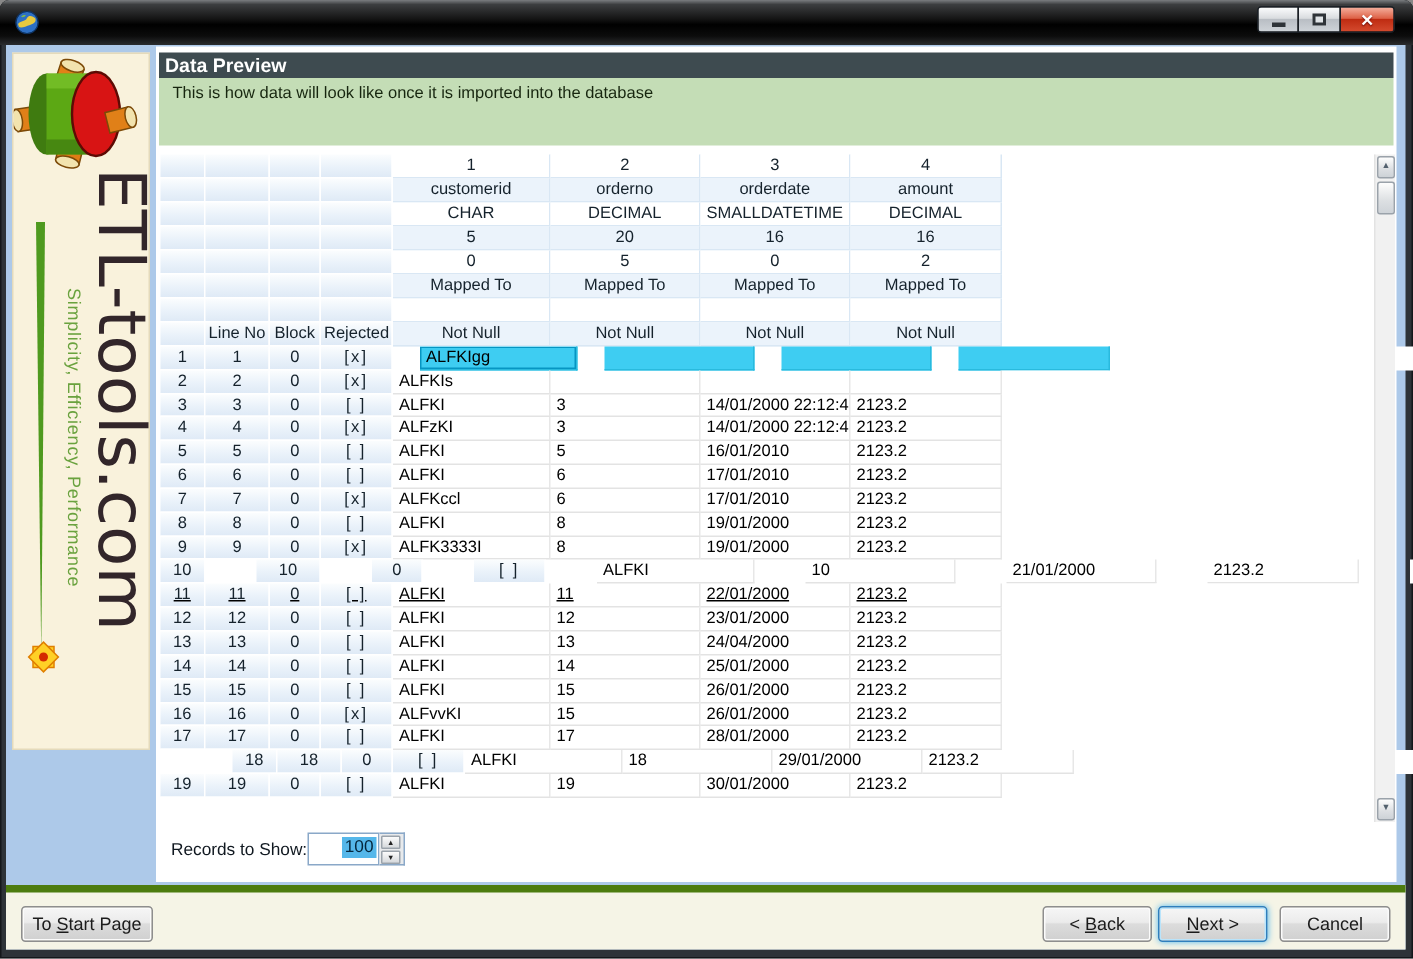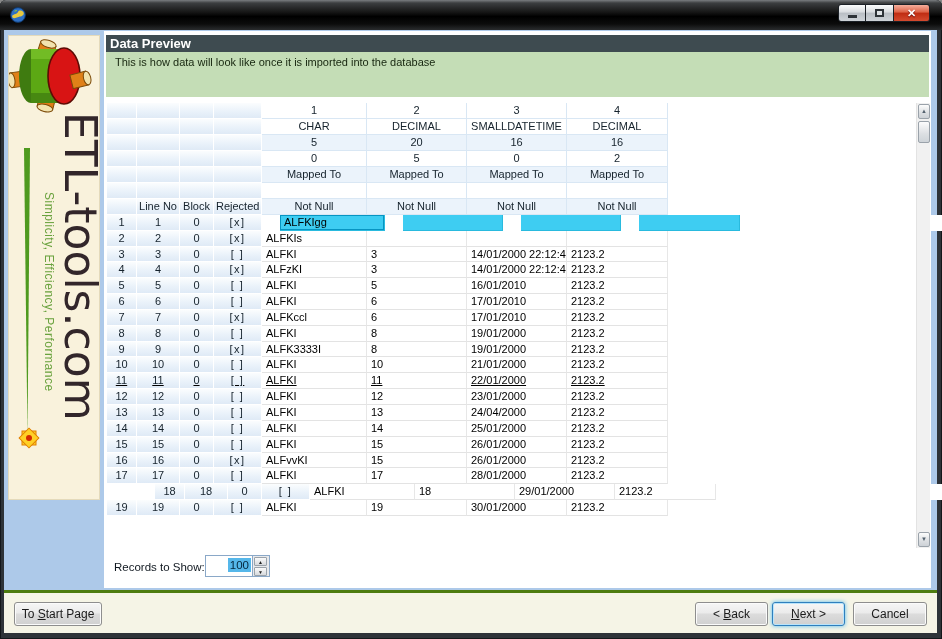--- a/index.html
+++ b/index.html
@@ -87,21 +87,21 @@
     background:#55b7ea; color:#04263c; padding:1px 2px; }
   .spinner { position:absolute; left:146px; top:7px; width:17px; height:22px;
     border:1px solid #8aa8c8; border-left:none; background:#e8eaec; }
   .spin-b { position:absolute; left:1px; width:13px; height:9px; font-size:5px;
     line-height:9px; text-align:center; color:#222;
     background:linear-gradient(180deg,#fbfbfb,#d6d9dc); border:1px solid #9aa2aa; border-radius:1px; }
   .spin-up { top:1px; } .spin-down { top:11px; }
 
   
   .footer { position:absolute; left:4px; right:5px; top:590px; height:43px;
-    background:#f5f4e6; border-top:3px solid #4d7c0f; }
+    background:#f5f4e6; border-top:5px solid #4d7c0f; }
   .btn { position:absolute; top:9px; height:24px; font-size:12px; color:#1b1b1b;
     background:linear-gradient(180deg,#f6f6f6,#ebebeb 45%,#dcdcdc 50%,#d0d0d0);
     border:1px solid #8e8e8e; border-radius:3px; box-shadow:inset 0 0 0 1px #fbfbfb;
     text-align:center; line-height:21px; font-family:"Liberation Sans",sans-serif; }
   .btn u { text-decoration:underline; }
   .btn-start { left:10px; width:88px; }
   .btn-back { right:169px; width:73px; }
   .btn-next { right:92px; width:73px; border-color:#2f7fbd;
     box-shadow:0 0 4px #52b9f0, inset 0 0 0 1px #b9e4fb; }
   .btn-cancel { right:10px; width:74px; }
@@ -190,20 +190,31 @@
             <div class="g-cell hdr" style="width: 100px; background: rgb(255, 255, 255);">2</div>
             <div class="g-cell hdr" style="width: 100px; background: rgb(255, 255, 255);">3</div>
             <div class="g-cell hdr" style="width: 101px; background: rgb(255, 255, 255);">4</div>
             <div class="g-cell fill" style="width: 248px;"></div>
           </div>
           <div class="g-row" style="height: 16px;">
             <div class="g-cell gut" style="width: 30px;"></div>
             <div class="g-cell gut" style="width: 43px;"></div>
             <div class="g-cell gut" style="width: 34px;"></div>
             <div class="g-cell gut" style="width: 48px;"></div>
+            <div class="g-cell hdr" style="width: 105px; background: rgb(235, 243, 251);">customerid</div>
+            <div class="g-cell hdr" style="width: 100px; background: rgb(235, 243, 251);">orderno</div>
+            <div class="g-cell hdr" style="width: 100px; background: rgb(235, 243, 251);">orderdate</div>
+            <div class="g-cell hdr" style="width: 101px; background: rgb(235, 243, 251);">amount</div>
+            <div class="g-cell fill" style="width: 248px;"></div>
+          </div>
+          <div class="g-row" style="height: 16px;">
+            <div class="g-cell gut" style="width: 30px;"></div>
+            <div class="g-cell gut" style="width: 43px;"></div>
+            <div class="g-cell gut" style="width: 34px;"></div>
+            <div class="g-cell gut" style="width: 48px;"></div>
             <div class="g-cell hdr" style="width: 105px; background: rgb(255, 255, 255);">CHAR</div>
             <div class="g-cell hdr" style="width: 100px; background: rgb(255, 255, 255);">DECIMAL</div>
             <div class="g-cell hdr" style="width: 100px; background: rgb(255, 255, 255);">SMALLDATETIME</div>
             <div class="g-cell hdr" style="width: 101px; background: rgb(255, 255, 255);">DECIMAL</div>
             <div class="g-cell fill" style="width: 248px;"></div>
           </div>
           <div class="g-row" style="height: 16px;">
             <div class="g-cell gut" style="width: 30px;"></div>
             <div class="g-cell gut" style="width: 43px;"></div>
             <div class="g-cell gut" style="width: 34px;"></div>
@@ -350,21 +361,21 @@
             <div class="g-cell gut" style="width: 30px;">9</div>
             <div class="g-cell gut" style="width: 43px;">9</div>
             <div class="g-cell gut" style="width: 34px;">0</div>
             <div class="g-cell gut chk" style="width: 48px;">[x]</div>
             <div class="g-cell dat" style="width: 105px;">ALFK3333I</div>
             <div class="g-cell dat" style="width: 100px;">8</div>
             <div class="g-cell dat" style="width: 100px;">19/01/2000</div>
             <div class="g-cell dat" style="width: 101px;">2123.2</div>
             <div class="g-cell fill" style="width: 248px;"></div>
           </div>
-          <div class="g-row" style="height: 16px;">
+          <div class="g-row" style="height: 16px; gap: 34px;">
             <div class="g-cell gut" style="width: 30px;">10</div>
             <div class="g-cell gut" style="width: 43px;">10</div>
             <div class="g-cell gut" style="width: 34px;">0</div>
             <div class="g-cell gut chk" style="width: 48px;">[ ]</div>
             <div class="g-cell dat" style="width: 105px;">ALFKI</div>
             <div class="g-cell dat" style="width: 100px;">10</div>
             <div class="g-cell dat" style="width: 100px;">21/01/2000</div>
             <div class="g-cell dat" style="width: 101px;">2123.2</div>
             <div class="g-cell fill" style="width: 248px;"></div>
           </div>

